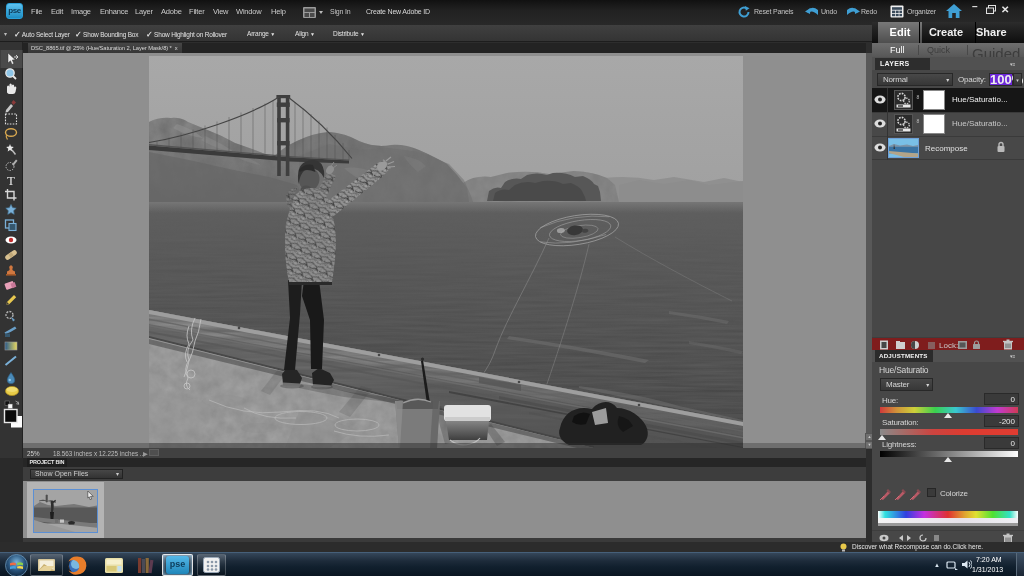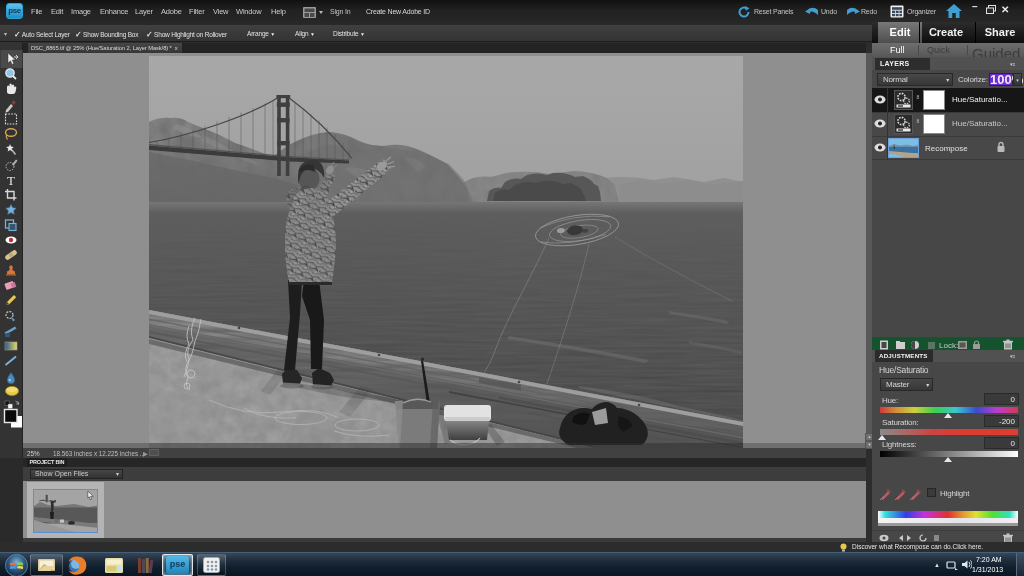--- a/index.html
+++ b/index.html
@@ -489,35 +489,35 @@
         <rect x="3" y="6.5" width="3" height="2" fill="#b9b9b9"></rect>
     </svg>
     <span style="position:absolute;left:852px;top:1px">Discover what Recompose can do.Click here.</span>
   </div>
 
   <div id="rightpanel">
 
     <div class="rp" style="left:0;top:0;width:152px;height:21px;background:linear-gradient(#2c2c2c,#0e0e0e)"></div>
     <div class="rp" style="left:6px;top:0;width:44px;height:21px;background:linear-gradient(#787878,#4e4e4e);color:#fff;font-weight:bold;font-size:11px;text-align:center;line-height:20px">Edit</div>
     <div class="rp" style="left:47px;top:0;width:53px;height:21px;color:#f0f0f0;font-weight:bold;font-size:11px;text-align:center;line-height:20px;border-left:1px solid #000">Create</div>
-    <div class="rp" style="left:103px;top:0;width:49px;height:21px;color:#f0f0f0;font-weight:bold;font-size:11px;text-align:center;line-height:20px;border-left:1px solid #000">Share</div>
+    <div class="rp" style="left:103px;top:0;width:49px;height:21px;color:#f0f0f0;font-weight:bold;font-size:11px;line-height:20px;border-left:1px solid #000">Share</div>
     <div class="rp" style="left:0;top:21px;width:152px;height:14px;background:linear-gradient(#6e6e6e,#575757)">
       <span style="position:absolute;left:18px;top:2px;font-size:9px;color:#fff">Full</span>
       <span style="position:absolute;left:55px;top:2px;font-size:9px;color:#3d3d3d">Quick</span>
       <span style="position:absolute;left:100px;top:2px;font-size:15px;color:#3d3d3d">Guided</span>
       <span style="position:absolute;left:46px;top:2px;width:1px;height:10px;background:#494949"></span>
       <span style="position:absolute;left:95px;top:2px;width:1px;height:10px;background:#494949"></span>
     </div>
 
     <div class="rp" style="left:0;top:35px;width:152px;height:13px;background:#515151"></div>
     <div class="rp" style="left:3px;top:36px;width:55px;height:12px;background:#2d2d2d;color:#f2f2f2;font-weight:bold;font-size:7px;line-height:12px;padding-left:5px;letter-spacing:0.3px">LAYERS</div>
     <div class="rp" style="left:138px;top:39px;width:10px;height:6px;color:#ccc;font-size:5px">▾≡</div>
 
     <div class="rp ddown" style="left:5px;top:51px;width:76px;height:13px;line-height:12px;padding-left:5px">Normal<span style="position:absolute;right:3px;top:0;font-size:6px">▾</span></div>
-    <div class="lab" style="left:86px;top:53px">Colorize:</div>
+    <div class="lab" style="left:86px;top:53px">Opacity:</div>
     <div class="rp" style="left:117px;top:51px;width:24px;height:13px;background:#6d28d9;border:1px solid #2a2a2a;color:#eee;font-size:13px;font-weight:bold;line-height:12px;text-align:center">100%</div>
     <div class="rp" style="left:141px;top:51px;width:9px;height:13px;background:linear-gradient(#4a4a4a,#333);border:1px solid #282828;color:#ccc;font-size:5px;text-align:center;line-height:12px">▾</div>
 
     <div class="rp" style="left:0;top:66px;width:152px;height:24px;background:#161616"></div>
     <div class="rp" style="left:0;top:90px;width:152px;height:24px;background:#484848;border-top:1px solid #3a3a3a"></div>
     <div class="rp" style="left:0;top:114px;width:152px;height:24px;background:#484848;border-top:1px solid #3a3a3a;border-bottom:1px solid #3a3a3a"></div>
     <div class="rp" style="left:15px;top:66px;width:1px;height:72px;background:#333"></div>
     <svg class="rp" style="left:2px;top:73px" width="12" height="9" viewBox="0 0 12 9">
         <ellipse cx="6" cy="4.5" rx="5.5" ry="4" fill="#ddd"></ellipse>
         <circle cx="6" cy="4.5" r="2" fill="#222"></circle>
@@ -561,21 +561,21 @@
         <path d="M0,12 L29,14.5 L29,18 L15,18 L0,14 Z" fill="#b3a489"></path>
         <path d="M5,5 l1,5 l-1.5,0 Z" fill="#333"></path>
       </svg>
     </div>
     <div class="rp" style="left:53px;top:122px;font-size:8px;color:#e0e0e0">Recompose</div>
     <svg class="rp" style="left:124px;top:119px" width="10" height="12" viewBox="0 0 10 12">
       <rect x="1.5" y="5" width="7" height="6" rx="1" fill="#b9b9b9"></rect>
       <path d="M3,5 L3,3.5 a2,2 0 0 1 4,0 L7,5" fill="none" stroke="#b9b9b9" stroke-width="1.4"></path>
     </svg>
 
-    <div class="rp" style="left:0;top:315px;width:152px;height:13px;background:#14532d;border-top:1px solid #3e3e3e">
+    <div class="rp" style="left:0;top:315px;width:152px;height:13px;background:#7f1d1d;border-top:1px solid #3e3e3e">
       <svg style="position:absolute;left:8px;top:2px" width="120" height="10" viewBox="0 0 120 10">
         <rect x="0" y="0.5" width="8" height="9" fill="#cfcfcf"></rect>
           <rect x="1.5" y="2" width="5" height="6" fill="#474747"></rect>
         <rect x="16" y="2" width="9" height="7" fill="#cfcfcf"></rect>
           <rect x="16" y="1" width="4" height="2" fill="#cfcfcf"></rect>
         <circle cx="35" cy="5" r="4" fill="#cfcfcf"></circle>
           <path d="M35,1 a4,4 0 0 0 0,8 Z" fill="#474747"></path>
         <rect x="48" y="2" width="7" height="7" fill="#8a8a8a" opacity="0.6"></rect>
       </svg>
       <span style="position:absolute;left:67px;top:2.5px;font-size:8px;color:#c9c9c9">Lock:</span>
@@ -622,21 +622,21 @@
           <path d="M8,2 l3,3 l-1.5,1.5 l-3,-3 Z" fill="#8a4a52"></path>
         <path d="M0,13 L4,9" stroke="#d06a76" stroke-width="1"></path>
       </g>
       <g transform="translate(30,0)">
         <path d="M1,12 L8,4 L10,6 L3,13 Z" fill="#b95a66"></path>
           <path d="M8,2 l3,3 l-1.5,1.5 l-3,-3 Z" fill="#8a4a52"></path>
         <path d="M0,13 L4,9" stroke="#d06a76" stroke-width="1"></path>
       </g>
     </svg>
     <div class="rp" style="left:55px;top:466px;width:9px;height:9px;background:#3a3a3a;border:1px solid #262626"></div>
-    <div class="lab" style="left:68px;top:467px">Highlight</div>
+    <div class="lab" style="left:68px;top:467px">Colorize</div>
 
     <div class="rp" style="left:6px;top:489px;width:140px;height:7px;background:linear-gradient(90deg,#fff 0,#31e0e0 5%,#3140e0 20%,#c431e0 33%,#e03131 50%,#e0a431 62%,#e0e031 70%,#4ee031 82%,#31e0c4 94%,#fff 100%)"></div>
     <div class="rp" style="left:6px;top:496px;width:140px;height:5px;background:linear-gradient(90deg,#f4f4f4,#e6e2ea 60%,#efeff3)"></div>
     <div class="rp" style="left:6px;top:501px;width:140px;height:3px;background:#9a9a9a"></div>
 
     <div class="rp" style="left:0;top:508px;width:152px;height:14px;background:#474747;border-top:1px solid #3e3e3e">
       <svg style="position:absolute;left:7px;top:3px" width="60" height="8" viewBox="0 0 60 8">
         <ellipse cx="5" cy="4" rx="4.5" ry="3.2" fill="#c9c9c9"></ellipse>
           <circle cx="5" cy="4" r="1.5" fill="#474747"></circle>
         <path d="M20,4 l4,-3 l0,6 Z M32,4 l-4,-3 l0,6 Z" fill="#c9c9c9"></path>

